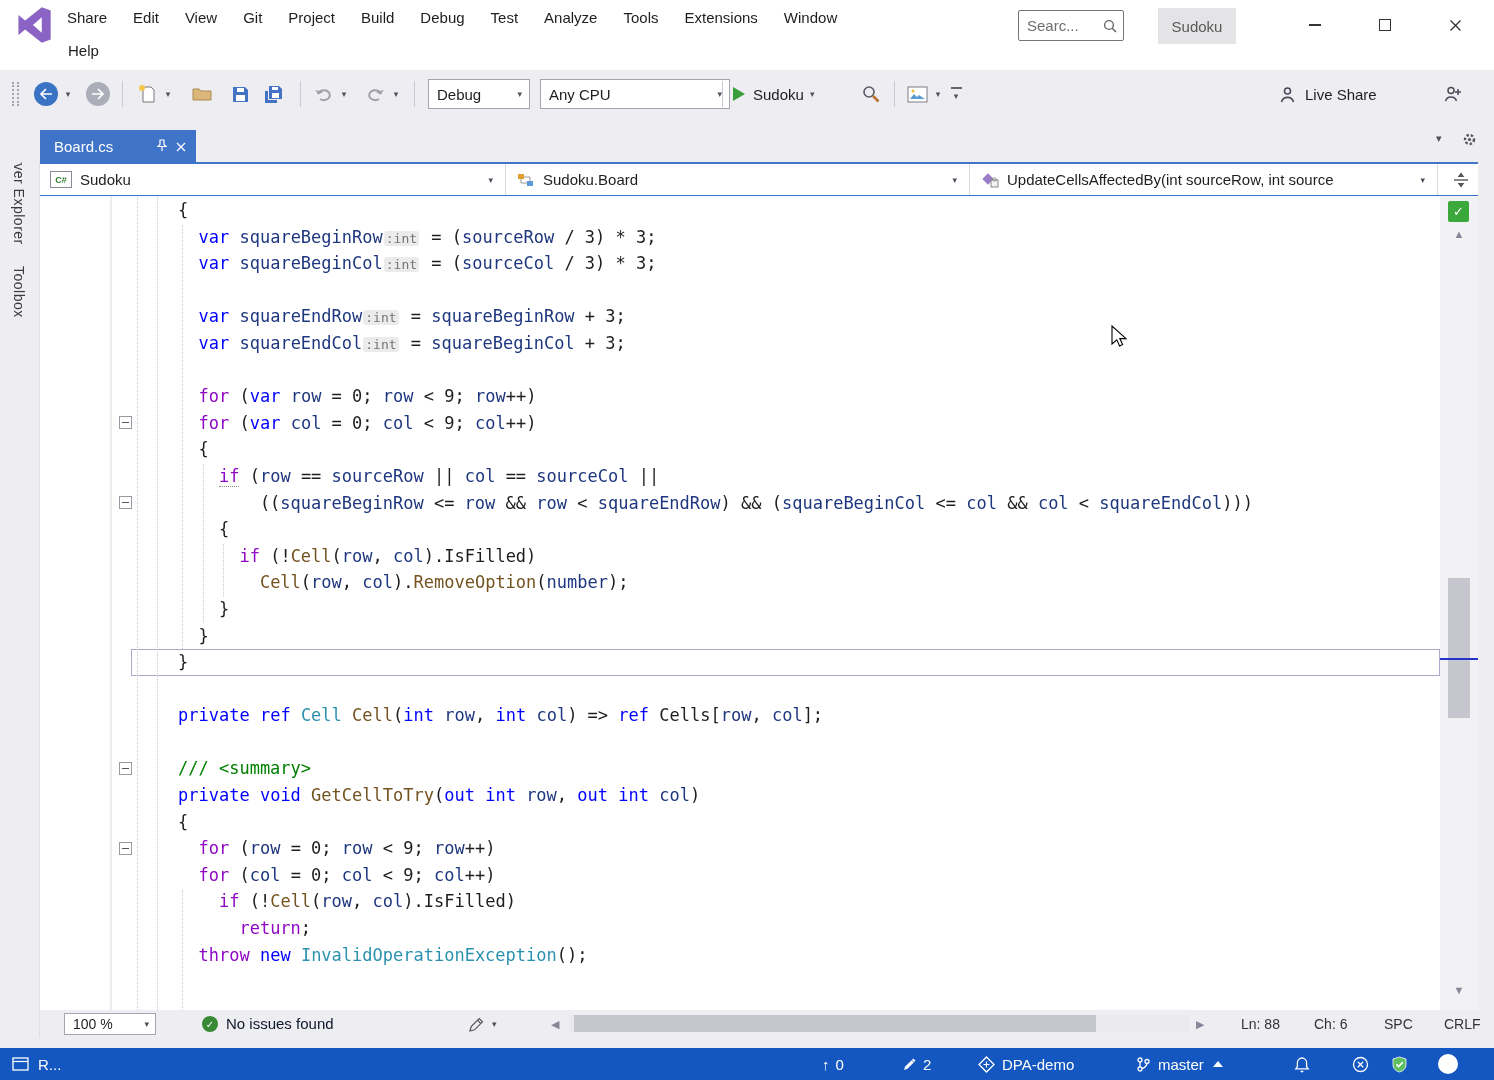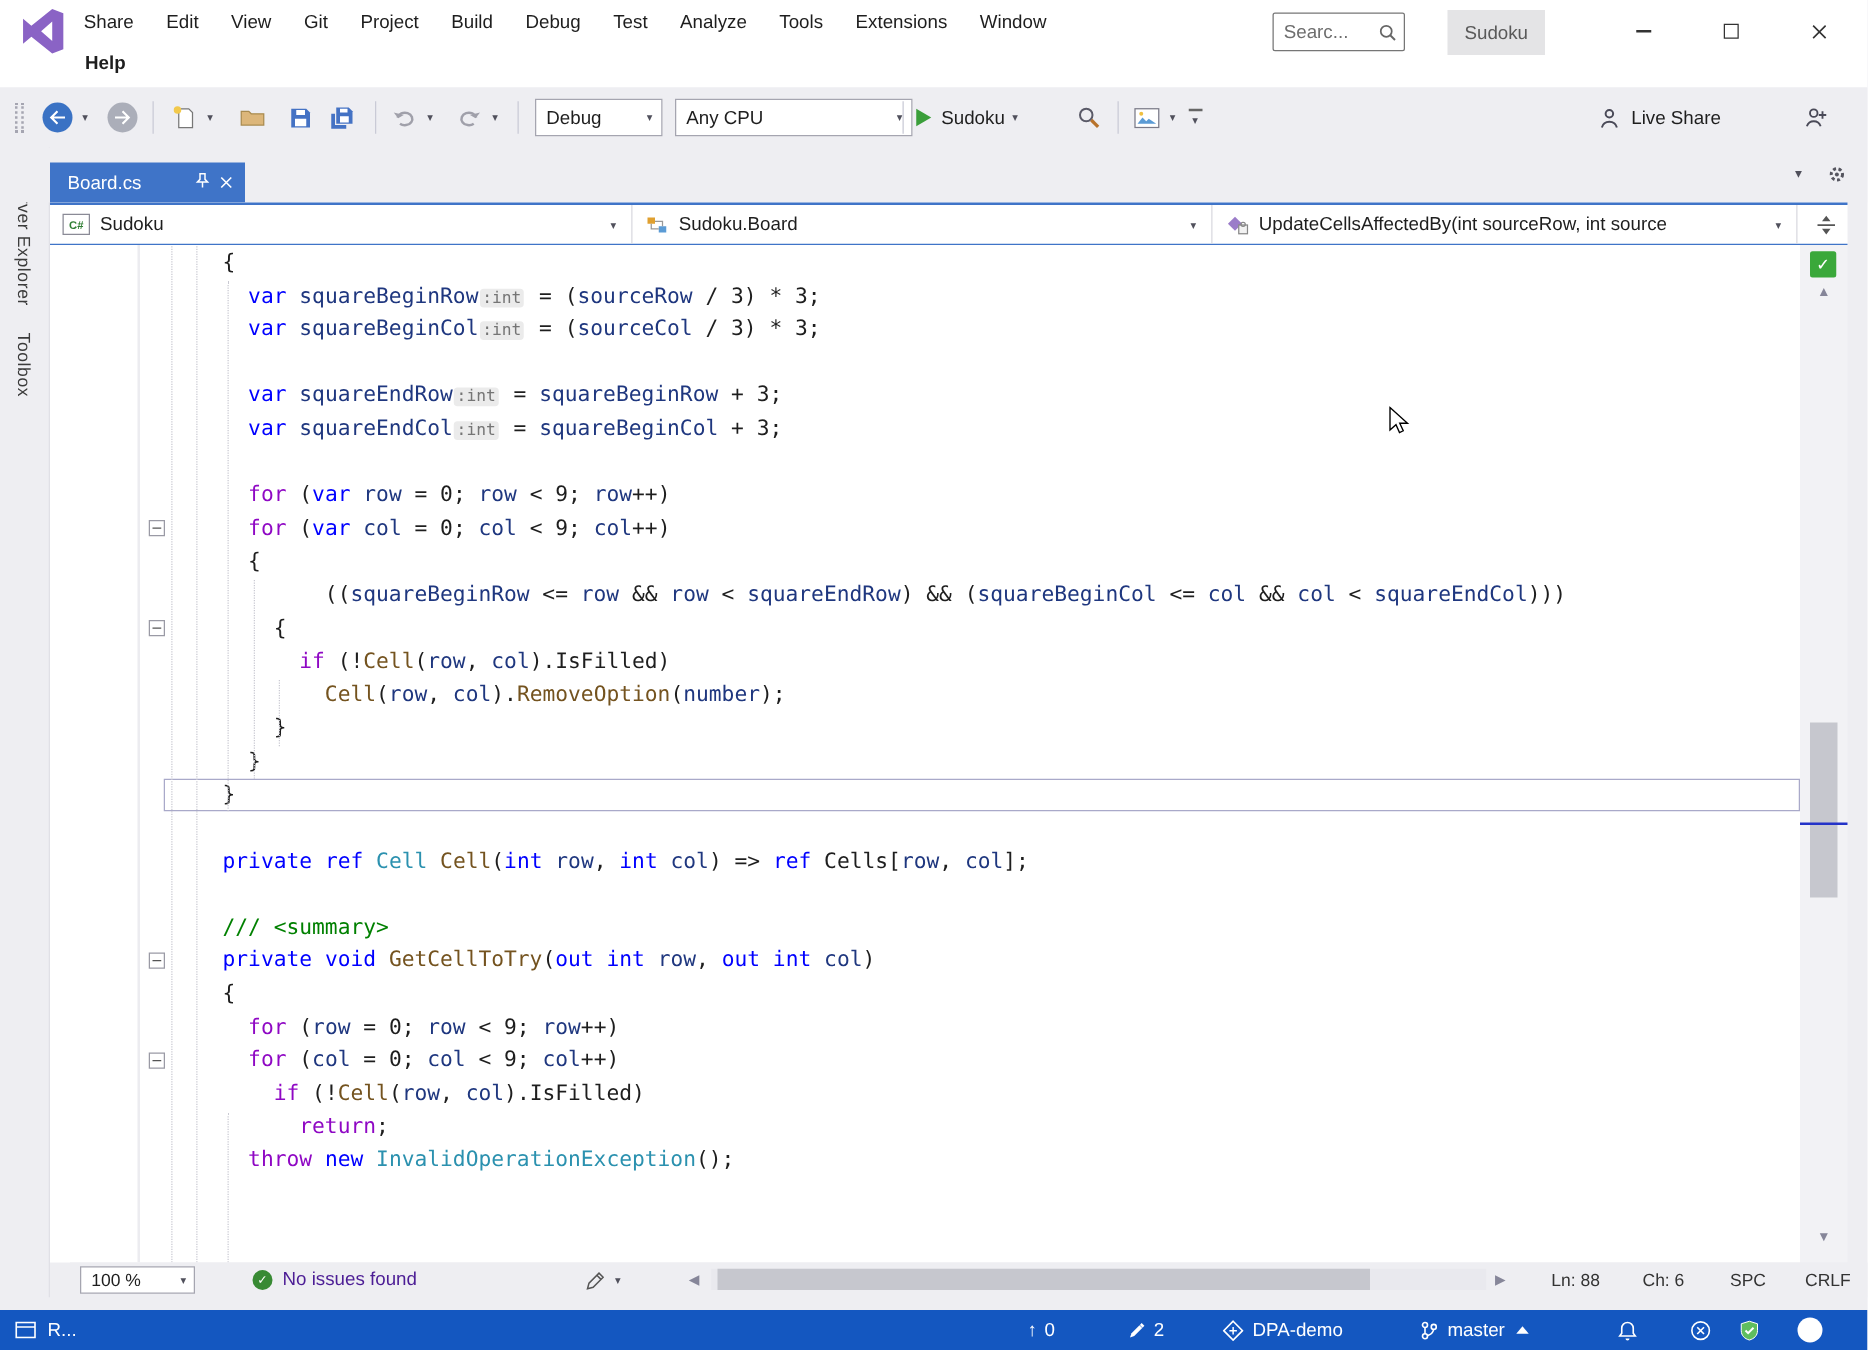--- a/index.html
+++ b/index.html
@@ -11,21 +11,21 @@
     --keyword:#0000ff; --control:#8f08c4; --identifier:#1f377f;
     --method:#74531f; --type:#2b91af; --comment:#008000;
   }
   .abs { position:absolute; }
 
   
   .titlebar { position:absolute; left:0; top:0; width:100%; height:70px; background:#ffffff; }
   .logo { left:14px; top:5px; width:40px; height:40px; }
   .menubar { position:absolute; left:54px; top:0; height:36px; display:flex; }
   .menu-item { padding:0 13px; line-height:36px; font-size:15px; color:#1e1e1e; cursor:default; }
-  .menu-help { position:absolute; left:68px; top:36px; height:30px; line-height:30px; padding:0;font-weight:bold; }
+  .menu-help { position:absolute; left:68px; top:36px; height:30px; line-height:30px; padding:0; }
   .search-box { left:1018px; top:10px; width:106px; height:31px; border:1px solid #767676; border-radius:2px; background:#fff; display:flex; align-items:center; }
   .search-box .ph { flex:1; padding-left:8px; color:#6d6d6d; font-size:15px; white-space:nowrap; overflow:hidden; }
   .search-box svg { margin-right:6px; flex:none; }
   .win-title { left:1158px; top:8px; width:78px; height:36px; background:#e4e4e6; color:#595959; font-size:15px; display:flex; align-items:center; justify-content:center; }
   .winbtn { top:0; width:58px; height:50px; display:flex; align-items:center; justify-content:center; }
   .minbar { width:12px; height:2px; background:#333; }
   .maxbox { width:12px; height:12px; border:1px solid #333; }
 
   
   .toolbar { position:absolute; left:0; top:70px; width:100%; height:48px; background:#eeeef2; }
@@ -83,21 +83,21 @@
   .dochealth { position:absolute; left:8px; top:5px; width:21px; height:21px; background:#3aa83a; border-radius:2px; color:#fff; font-size:13px; display:flex; align-items:center; justify-content:center; }
   .varrow { position:absolute; left:0; width:38px; text-align:center; color:#868699; font-size:11px; }
   .vthumb { position:absolute; left:8px; top:382px; width:22px; height:140px; background:#c6c7ce; }
   .caretmark { position:absolute; left:0; top:462px; width:38px; height:2px; background:#2433c8; }
 
   
   .edstatus { position:absolute; left:56px; top:1010px; width:1454px; height:28px; background:#eeeef2; font-size:14px; }
   .zoombox { position:absolute; left:8px; top:3px; width:92px; height:22px; background:#fff; border:1px solid #a5a5b0; display:flex; align-items:center; padding-left:8px; font-size:14px; }
   .zoombox .chev { margin-left:auto; padding-right:6px; }
   .issuedot { position:absolute; left:146px; top:6px; width:16px; height:16px; border-radius:50%; background:#388a34; color:#fff; font-size:10px; display:flex; align-items:center; justify-content:center; }
-  .issuetext { position:absolute; left:170px; top:0; line-height:28px; font-size:15px; color:#4c1d95; }
+  .issuetext { position:absolute; left:170px; top:0; line-height:28px; font-size:15px; color:#0f172a; }
   .penbtn { position:absolute; left:412px; top:6px; }
   .penchev { position:absolute; left:436px; top:0; line-height:28px; }
   .harrow { position:absolute; top:0; line-height:28px; color:#868699; font-size:11px; }
   .htrack { position:absolute; left:513px; top:5px; width:620px; height:17px; background:#e9e9ee; }
   .hthumb { position:absolute; left:518px; top:5px; width:522px; height:17px; background:#c6c7ce; }
   .edind { position:absolute; top:0; line-height:28px; color:#333; }
 
   
   .statusbar { position:absolute; left:0; top:1048px; width:100%; height:32px; background:var(--statusbar); color:#fff; font-size:15px; }
   .sbitem { position:absolute; top:0; height:32px; display:flex; align-items:center; color:#fff; }
@@ -362,20 +362,21 @@
   <div class="code-line"><span class="pl">{</span></div>
       <div class="code-line"><span class="pl">  </span><span class="k">var</span><span class="pl"> </span><span class="id">squareBeginRow</span><span class="hint">:int</span><span class="pl"> = (</span><span class="id">sourceRow</span><span class="pl"> / 3) * 3;</span></div>
       <div class="code-line"><span class="pl">  </span><span class="k">var</span><span class="pl"> </span><span class="id">squareBeginCol</span><span class="hint">:int</span><span class="pl"> = (</span><span class="id">sourceCol</span><span class="pl"> / 3) * 3;</span></div>
       <div class="code-line"></div>
       <div class="code-line"><span class="pl">  </span><span class="k">var</span><span class="pl"> </span><span class="id">squareEndRow</span><span class="hint">:int</span><span class="pl"> = </span><span class="id">squareBeginRow</span><span class="pl"> + 3;</span></div>
       <div class="code-line"><span class="pl">  </span><span class="k">var</span><span class="pl"> </span><span class="id">squareEndCol</span><span class="hint">:int</span><span class="pl"> = </span><span class="id">squareBeginCol</span><span class="pl"> + 3;</span></div>
       <div class="code-line"></div>
       <div class="code-line"><span class="pl">  </span><span class="cf">for</span><span class="pl"> (</span><span class="k">var</span><span class="pl"> </span><span class="id">row</span><span class="pl"> = 0; </span><span class="id">row</span><span class="pl"> &lt; 9; </span><span class="id">row</span><span class="pl">++)</span></div>
       <div class="code-line"><span class="pl">  </span><span class="cf">for</span><span class="pl"> (</span><span class="k">var</span><span class="pl"> </span><span class="id">col</span><span class="pl"> = 0; </span><span class="id">col</span><span class="pl"> &lt; 9; </span><span class="id">col</span><span class="pl">++)</span></div>
       <div class="code-line"><span class="pl">  {</span></div>
+      <div class="code-line"><span class="pl">    </span><span class="cf ul">if</span><span class="pl"> (</span><span class="id">row</span><span class="pl"> == </span><span class="id">sourceRow</span><span class="pl"> || </span><span class="id">col</span><span class="pl"> == </span><span class="id">sourceCol</span><span class="pl"> ||</span></div>
       <div class="code-line"><span class="pl">        ((</span><span class="id">squareBeginRow</span><span class="pl"> &lt;= </span><span class="id">row</span><span class="pl"> &amp;&amp; </span><span class="id">row</span><span class="pl"> &lt; </span><span class="id">squareEndRow</span><span class="pl">) &amp;&amp; (</span><span class="id">squareBeginCol</span><span class="pl"> &lt;= </span><span class="id">col</span><span class="pl"> &amp;&amp; </span><span class="id">col</span><span class="pl"> &lt; </span><span class="id">squareEndCol</span><span class="pl">)))</span></div>
       <div class="code-line"><span class="pl">    {</span></div>
       <div class="code-line"><span class="pl">      </span><span class="cf">if</span><span class="pl"> (!</span><span class="m">Cell</span><span class="pl">(</span><span class="id">row</span><span class="pl">, </span><span class="id">col</span><span class="pl">).IsFilled)</span></div>
       <div class="code-line"><span class="pl">        </span><span class="m">Cell</span><span class="pl">(</span><span class="id">row</span><span class="pl">, </span><span class="id">col</span><span class="pl">).</span><span class="m">RemoveOption</span><span class="pl">(</span><span class="id">number</span><span class="pl">);</span></div>
       <div class="code-line"><span class="pl">    }</span></div>
       <div class="code-line"><span class="pl">  }</span></div>
       <div class="code-line current"><span class="pl">}</span></div>
       <div class="code-line"></div>
       <div class="code-line"><span class="k">private</span><span class="pl"> </span><span class="k">ref</span><span class="pl"> </span><span class="ty">Cell</span><span class="pl"> </span><span class="m">Cell</span><span class="pl">(</span><span class="k">int</span><span class="pl"> </span><span class="id">row</span><span class="pl">, </span><span class="k">int</span><span class="pl"> </span><span class="id">col</span><span class="pl">) =&gt; </span><span class="k">ref</span><span class="pl"> Cells[</span><span class="id">row</span><span class="pl">, </span><span class="id">col</span><span class="pl">];</span></div>
       <div class="code-line"></div>

